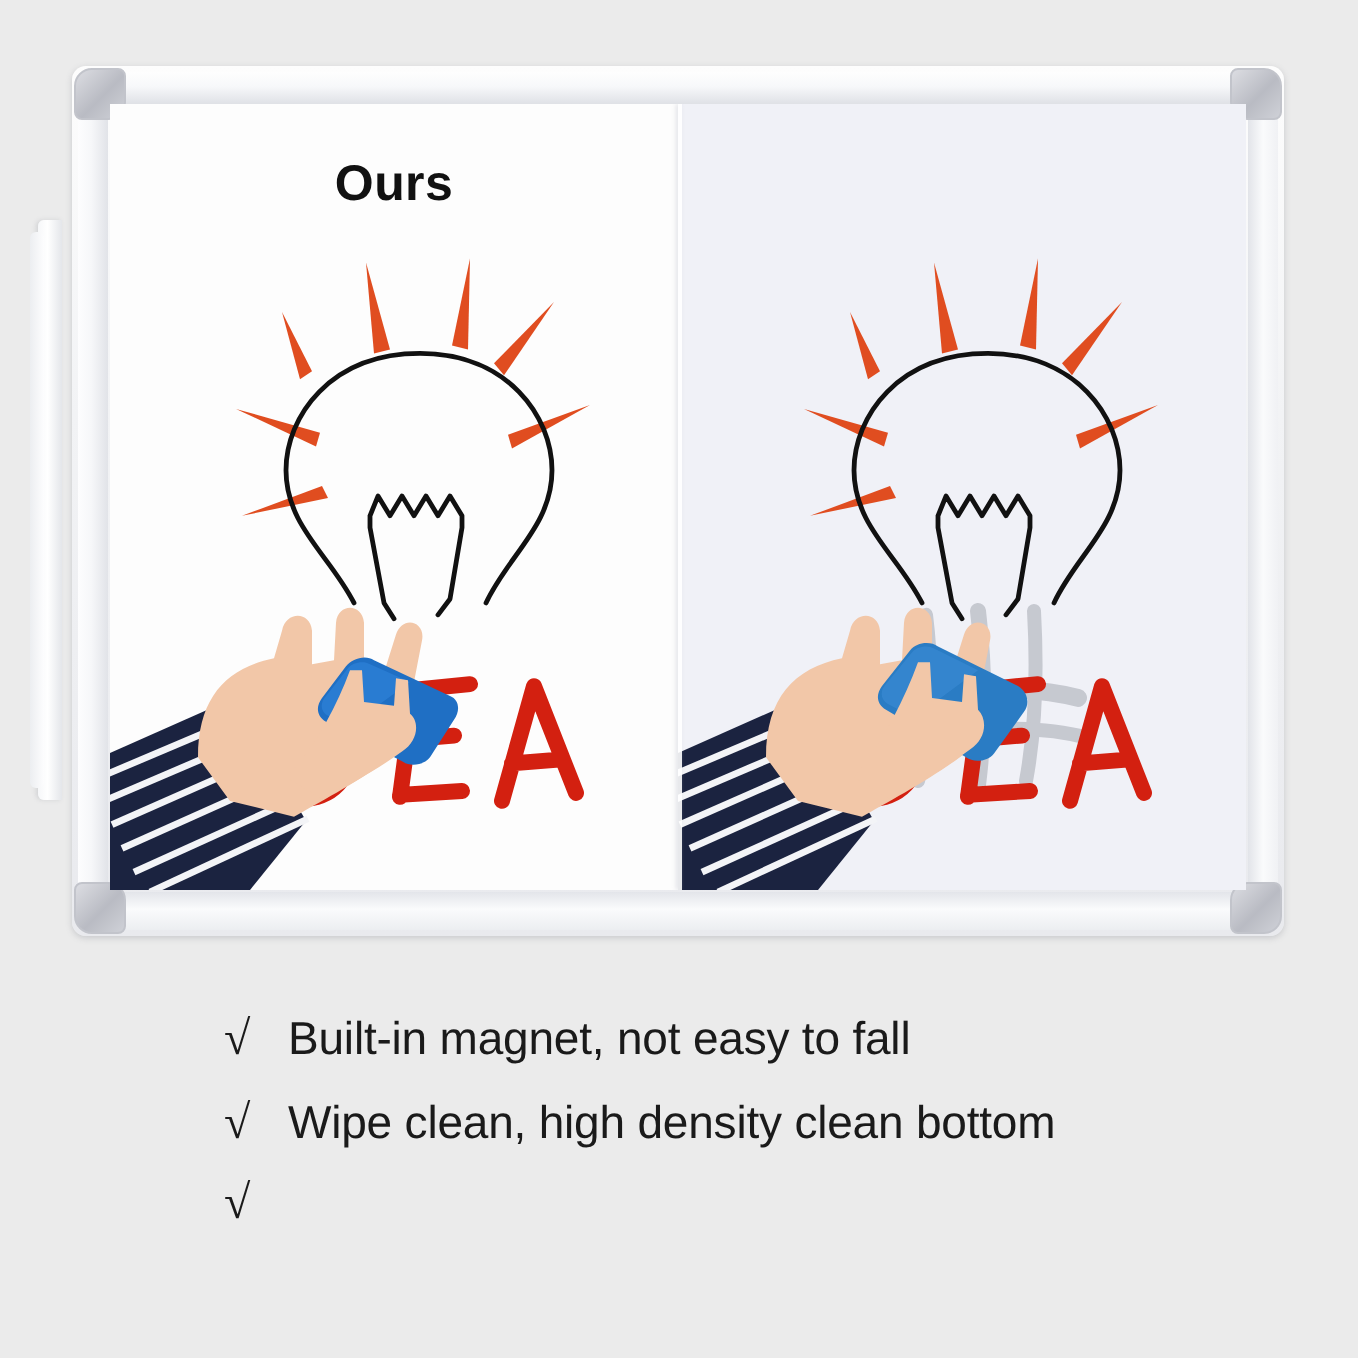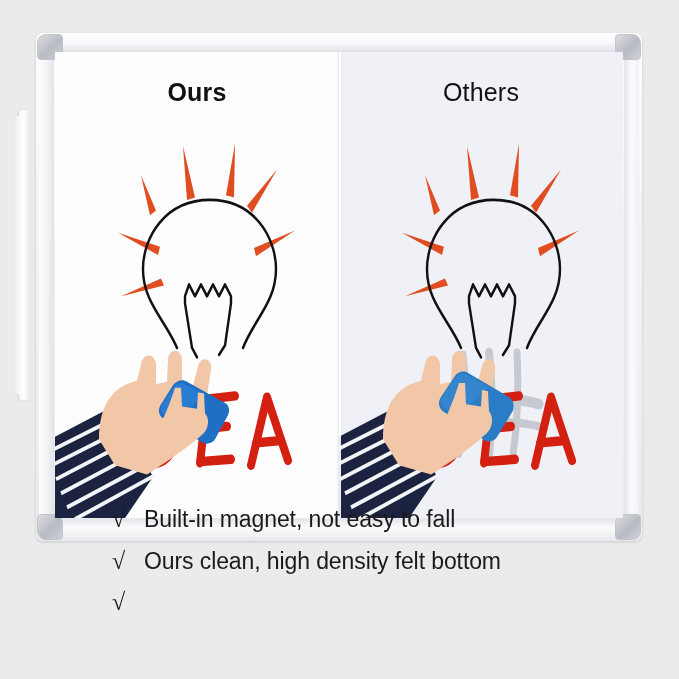--- a/index.html
+++ b/index.html
@@ -6,21 +6,21 @@
   html,body { width:679px; height:679px; }
   body {
     font-family:"Liberation Sans", sans-serif;
     background:#ebebeb;
     position:relative;
     overflow:hidden;
   }
 
   
   #whiteboard-figure{
-    position:absolute; left:36px; top:33px; width:606px; height:508px;
+    position:absolute; left:36px; top:33px; width:606px; height:435px;
   }
   .board-frame{
     position:absolute; inset:0;
     background:linear-gradient(180deg,#fdfdfd 0%,#f2f3f5 40%,#e9eaee 100%);
     border-radius:7px;
     box-shadow:0 1px 3px rgba(120,124,134,.30);
   }
   .rail{ position:absolute; background:linear-gradient(180deg,#ffffff,#e6e7ec); }
   .rail-top{ left:6px; right:6px; top:3px; height:16px; border-radius:4px;
     background:linear-gradient(180deg,#fefefe 0%,#f7f8fa 45%,#dfe1e6 100%); }
@@ -175,21 +175,20 @@
           <path fill="#2e82d8" opacity=".7" d="M108 299 L119 285 C121 282 127 281 130 283 L150 292 L120 314 L109 309
                    C105 307 105 302 108 299 Z"></path>
         </g>
         <path fill="#f2c7a8" d="M120 286 L126 286 L127 302 L142 304 L143 290 L149 291 L150 308
                  C155 312 154 322 146 327 C134 336 118 345 106 351 L88 340
                  C100 328 112 308 120 286 Z"></path>
       </svg>
     </div>
 
     <div class="panel panel-others">
-      <div class="panel-title">Others</div>
 
       <svg class="art" viewBox="0 0 284 397" preserveAspectRatio="none">
         <g fill="#e04d20">
           <path d="M86 105 L101 135 L95 139 Z"></path>
           <path d="M128 80 L140 124 L132 126 Z"></path>
           <path d="M180 78 L171 122 L179 124 Z"></path>
           <path d="M222 100 L192 131 L197 137 Z"></path>
           <path d="M63 154 L105 166 L103 173 Z"></path>
           <path d="M240 152 L199 167 L201 174 Z"></path>
           <path d="M66 208 L106 193 L109 199 Z"></path>
@@ -250,19 +249,19 @@
 
 <div id="feature-list">
 
   <div class="feature-row">
     <span class="check-mark">√</span>
     <span class="feature-text">Built-in magnet, not easy to fall</span>
   </div>
 
   <div class="feature-row">
     <span class="check-mark">√</span>
-    <span class="feature-text">Ours clean, high density felt bottom</span>
+    <span class="feature-text">Wipe clean, high density clean bottom</span>
   </div>
 
   <div class="feature-row">
     <span class="check-mark">√</span>
   </div>
 </div>
 
 </body></html>

